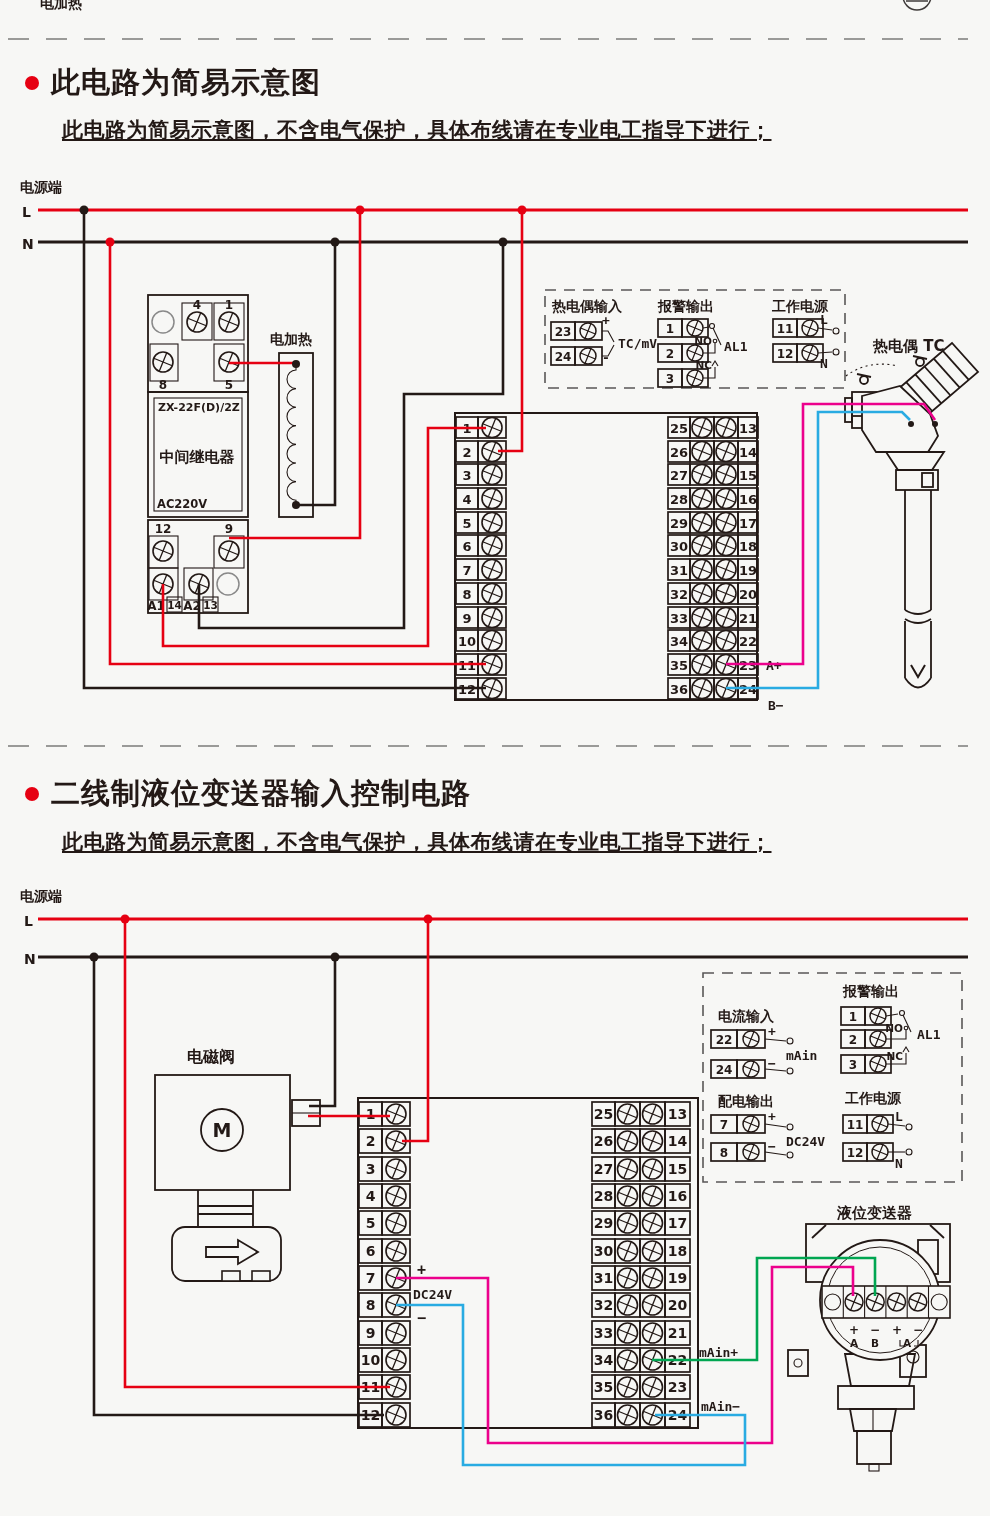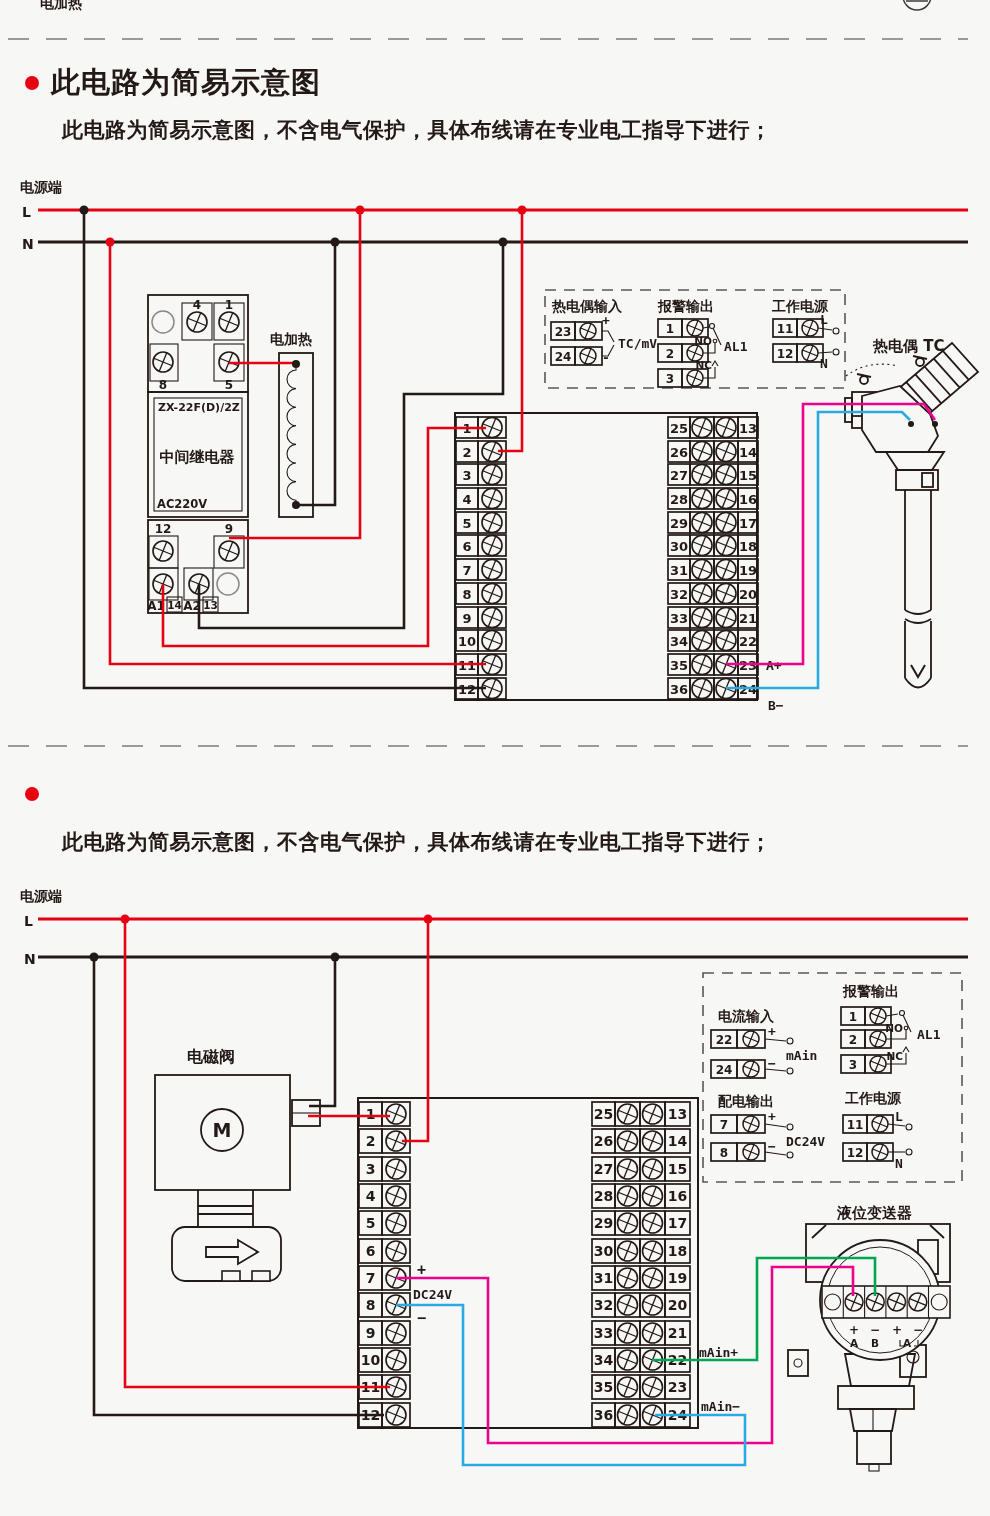--- a/index.html
+++ b/index.html
@@ -1,21 +1,21 @@
 <!DOCTYPE html>
 <html><head>
 <meta charset="utf-8">
 <style>
   html,body{margin:0;padding:0;background:#e9e9e7;}
   .stage{position:relative;width:990px;height:1516px;background:#f7f7f5;overflow:hidden;
          font-family:"Liberation Sans","DejaVu Sans",sans-serif;color:#231916;}
   .abs{position:absolute;}
   .bullet{width:14px;height:14px;border-radius:50%;background:#e60012;}
   .h1{font-size:29px;font-weight:600;letter-spacing:1px;white-space:nowrap;}
-  .note{font-size:21px;font-weight:bold;letter-spacing:0.5px;white-space:nowrap;}
+  .note{font-size:21px;font-weight:bold;letter-spacing:0.5px;white-space:nowrap;text-decoration:underline;}
   svg{position:absolute;left:0;top:0;}
   svg text{font-family:"DejaVu Sans","Liberation Sans",sans-serif;fill:#231916;}
   .tn{font-size:13px;font-weight:bold;text-anchor:middle;}
   .tn2{font-size:14px;font-weight:bold;text-anchor:middle;}
   .lg{font-size:12px;font-weight:bold;text-anchor:middle;}
   .ttl{font-size:14px;font-weight:bold;}
   .lbl{font-size:14px;font-weight:bold;}
   .lblm{font-size:13px;font-weight:bold;font-family:"DejaVu Sans Mono","Liberation Mono",monospace;}
   .sm{font-size:10.5px;font-weight:bold;}
   .cell{fill:none;stroke:#231916;stroke-width:1.7;}
@@ -27,20 +27,21 @@
 </head>
 <body>
 
 <div class="stage">
 
   <div class="abs bullet" style="left:25px;top:76px;"></div>
   <div class="abs h1" style="left:51px;top:63px;">此电路为简易示意图</div>
   <div class="abs note" style="left:62px;top:116px;">此电路为简易示意图，不含电气保护，具体布线请在专业电工指导下进行；</div>
 
   <div class="abs bullet" style="left:25px;top:787px;"></div>
+  <div class="abs h1" style="left:51px;top:774px;">二线制液位变送器输入控制电路</div>
   <div class="abs note" style="left:62px;top:828px;">此电路为简易示意图，不含电气保护，具体布线请在专业电工指导下进行；</div>
 
   <svg width="990" height="1516" viewBox="0 0 990 1516">
     <defs>
       <g id="scr10" stroke="#231916" fill="none">
           <circle r="10" stroke-width="1.6"></circle>
           <g transform="rotate(22)" stroke-width="1.3">
             <line x1="-10" x2="10"></line>
             <line y1="-10" y2="10"></line>
           </g>

